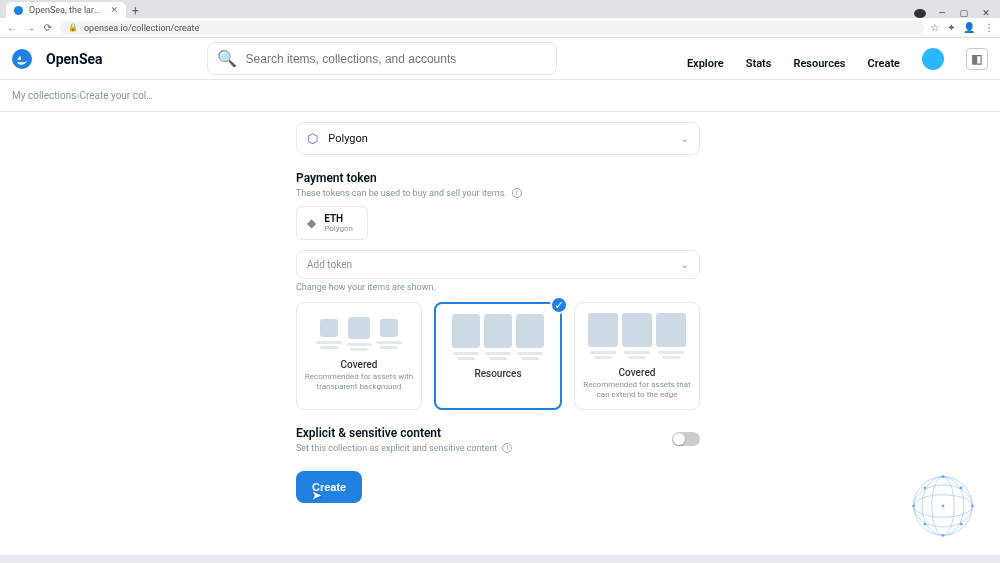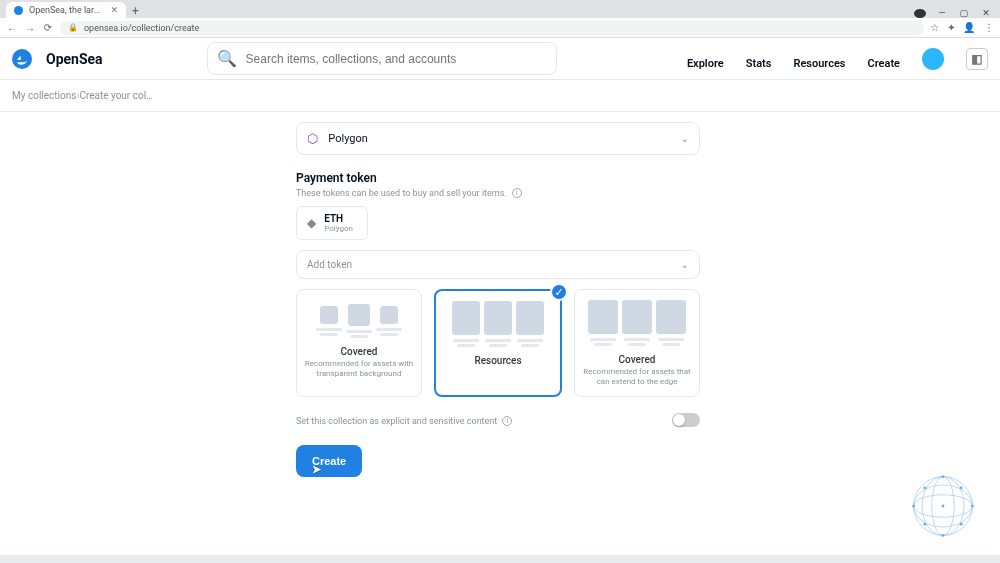--- a/index.html
+++ b/index.html
@@ -169,20 +169,21 @@
       <div class="t-label">ETH</div>
       <div class="t-sub">Polygon</div>
     </span>
   </div>
 
   <div class="add-token">
     <span>Add token</span>
     <span class="chev">⌄</span>
   </div>
 
+  <div class="section-sub">Change how your items are shown.</div>
 
   <div class="themes">
     <div class="theme-card">
       <div class="thumbs">
         <div style="display:flex;flex-direction:column;align-items:center;">
             <div class="thumb padded sm"></div>
             <div class="bars">
               <div class="bar"></div>
               <div class="bar short"></div>
             </div>
@@ -256,20 +257,21 @@
             </div>
           </div>
       </div>
       <div class="theme-title">Covered</div>
       <div class="theme-desc">Recommended for assets that can extend to the edge</div>
     </div>
   </div>
 
   <div class="explicit-row">
     <div>
+      <div class="section-title" style="margin-top:0;">Explicit &amp; sensitive content</div>
       <div class="section-sub">
         <span>Set this collection as explicit and sensitive content</span>
         <span class="info-icon">i</span>
       </div>
     </div>
     <div class="toggle">
         <div class="knob"></div>
       </div>
   </div>
 

